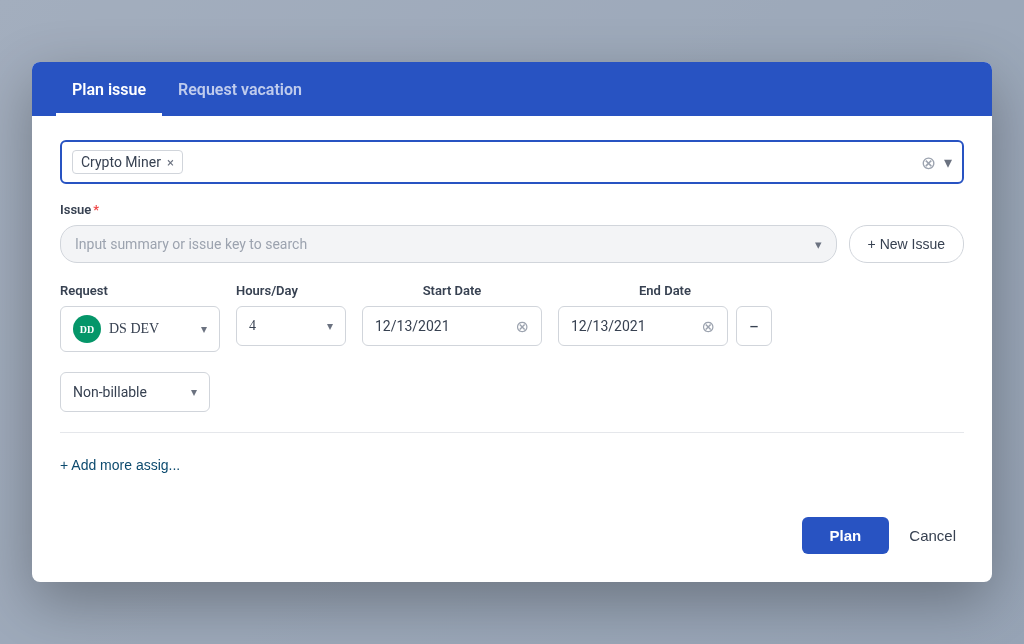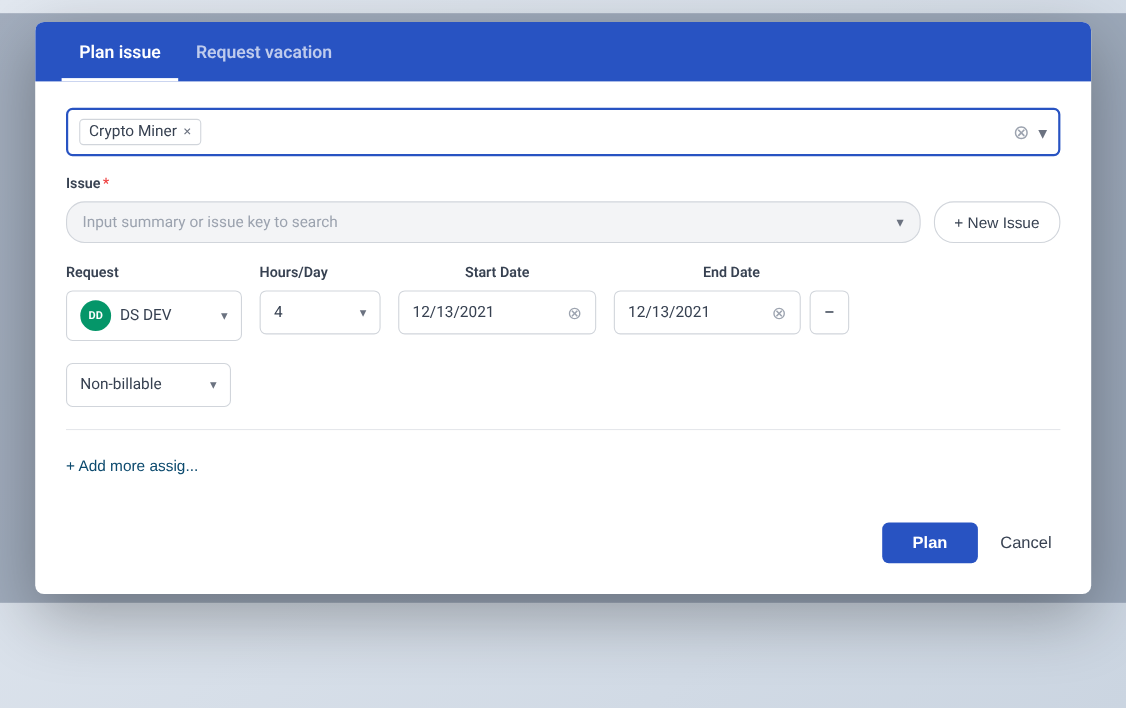--- a/index.html
+++ b/index.html
@@ -8,23 +8,23 @@
       background: #8a9bb5;
       width: 1024px;
       height: 644px;
       display: flex;
       align-items: center;
       justify-content: center;
       overflow: hidden;
     }
     .overlay {
       position: absolute;
-      top: 12px; left: 0;
+      top: 0; left: 0;
       width: 1024px;
-      height: 536px;
+      height: 644px;
       background: rgba(100, 116, 139, 0.5);
       display: flex;
       align-items: center;
       justify-content: center;
     }
     .modal {
       background: #fff;
       border-radius: 8px;
       width: 960px;
       max-width: 960px;
@@ -174,20 +174,21 @@
       border-radius: 6px;
       padding: 8px 12px;
       font-size: 14px;
       color: #374151;
       background: #fff;
       display: flex;
       align-items: center;
       gap: 8px;
       cursor: pointer;
       min-height: 40px;
+      font-family: Liberation Serif, serif;
     }
     .avatar-dd {
       width: 28px;
       height: 28px;
       border-radius: 50%;
       background: #059669;
       color: #fff;
       font-size: 10px;
       font-weight: 700;
       display: flex;

